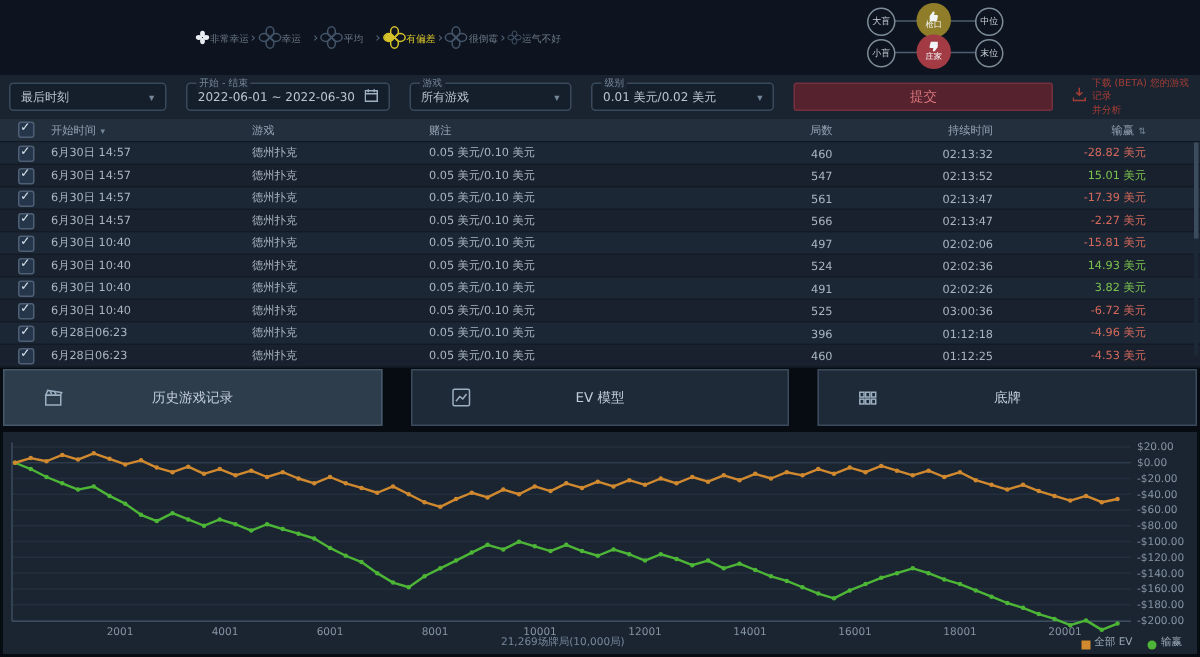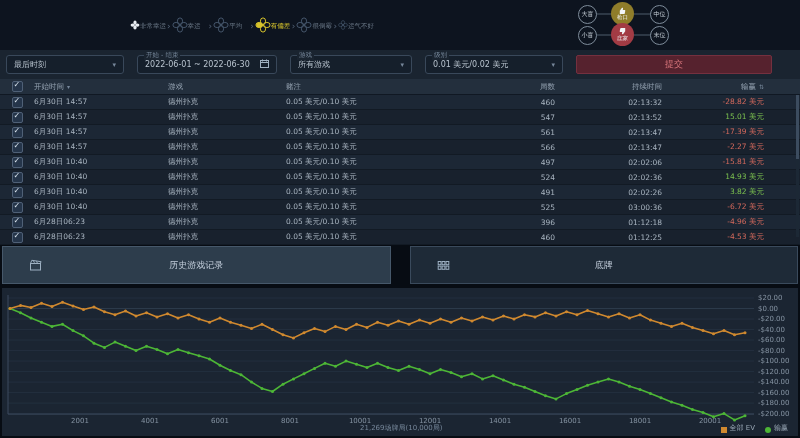--- a/index.html
+++ b/index.html
@@ -55,21 +55,21 @@
        justify-content:center;font-size:9px;color:#c3cedb;box-sizing:border-box;cursor:default;}
   .tab.light{background:#2d3d4c;border-color:#46586a;}
   .tab .ticon{position:absolute;left:26px;top:50%;transform:translateY(-50%);display:flex;}
 
   
   .chartpanel{position:absolute;top:288px;left:2px;right:2px;bottom:2px;background:#1b2532;}
   .chartpanel svg.cv{display:block;margin-top:4px;}
   .legend{position:absolute;right:10px;bottom:3px;display:flex;gap:10px;font-size:7px;color:#9aa8b6;align-items:center;}
   .legend .sw{width:6px;height:6px;display:inline-block;margin-right:3px;}
   .legend .item{display:flex;align-items:flex-end;}
-  .footnote{position:absolute;left:332px;bottom:3px;font-size:7px;color:#76really;color:#76879a;margin-left:26px;}
+  .footnote{position:absolute;left:332px;bottom:3px;font-size:7px;color:#76really;color:#76879a;}
 </style>
 </head>
 <body>
 
 <div class="page">
 
   <div class="topbar">
     <div class="luck" id="luck">
         <div class="luck-item">
           <svg width="16" height="16" viewBox="0 0 16 16">
@@ -189,20 +189,32 @@
       <span class="flabel">游戏</span>
       <span>所有游戏</span>
       <span class="caret">▾</span>
     </div>
     <div class="ctrl" style="width:138px">
       <span class="flabel">级别</span>
       <span>0.01 美元/0.02 美元</span>
       <span class="caret">▾</span>
     </div>
     <button class="submit">提交</button>
+    <div class="dl">
+      <span>
+        <svg width="9" height="10" viewBox="0 0 9 10">
+            <path d="M4.5 0.5v5M2.5 3.5l2 2 2-2" fill="none" stroke="#a33d35" stroke-width="1"></path>
+            <path d="M0.5 7v2h8V7" fill="none" stroke="#a33d35" stroke-width="1"></path>
+          </svg>
+      </span>
+      <span>
+        <span>下载 (BETA) 您的游戏记录</span><br>
+        <span>并分析</span>
+      </span>
+    </div>
   </div>
 
   <div class="tablewrap">
     <div class="trow thead">
       <div class="c-check">
           <div class="cb"></div>
         </div>
       <div class="c-time"><span>开始时间</span><span class="sorticon">▾</span></div>
       <div class="c-game">游戏</div>
       <div class="c-stakes">赌注</div>
@@ -334,20 +346,29 @@
       <div class="tab light">
         <span class="ticon">
           <svg width="13" height="13" viewBox="0 0 13 13">
             <rect x="1.5" y="5" width="10" height="6.5" fill="none" stroke="#9db0c2"></rect>
             <path d="M1.5 5l1.3-3.2 9.3 1.4-.9 1.8z" fill="none" stroke="#9db0c2"></path>
             <line x1="4.4" y1="2.3" x2="5.4" y2="4.2" stroke="#9db0c2"></line>
             <line x1="7.4" y1="2.8" x2="8.4" y2="4.5" stroke="#9db0c2"></line>
           </svg>
         </span>
         <span>历史游戏记录</span>
+      </div>
+      <div class="tab">
+        <span class="ticon">
+          <svg width="13" height="13" viewBox="0 0 13 13">
+            <rect x="1" y="1" width="11" height="11" rx="1" fill="none" stroke="#9db0c2"></rect>
+            <polyline points="3,9 5.5,5.8 7.5,7.4 10,4.2" fill="none" stroke="#9db0c2"></polyline>
+          </svg>
+        </span>
+        <span>EV 模型</span>
       </div>
       <div class="tab">
         <span class="ticon">
           <svg width="13" height="13" viewBox="0 0 13 13">
             <g fill="none" stroke="#9db0c2">
               <rect x="1.2" y="3" width="2.8" height="3.2"></rect>
               <rect x="5.1" y="3" width="2.8" height="3.2"></rect>
               <rect x="9" y="3" width="2.8" height="3.2"></rect>
               <rect x="1.2" y="7.6" width="2.8" height="3.2"></rect>
               <rect x="5.1" y="7.6" width="2.8" height="3.2"></rect>

